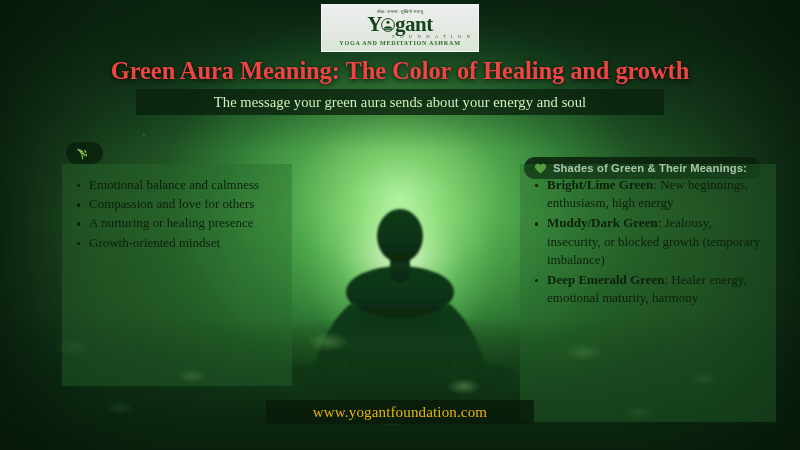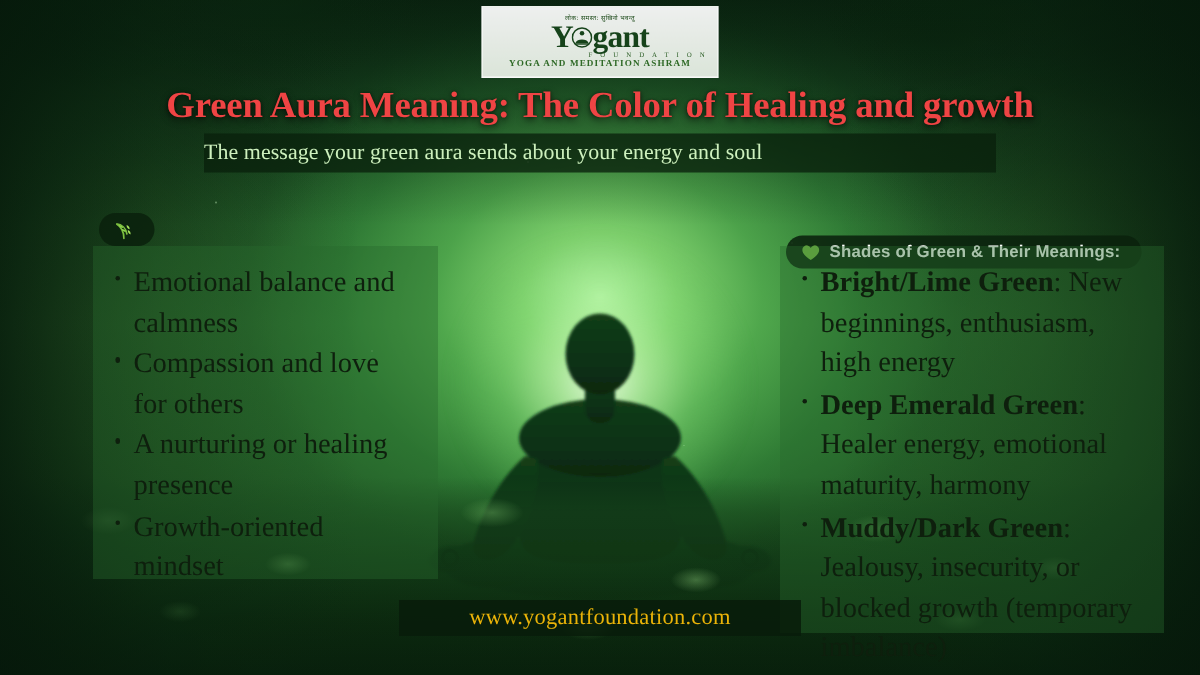--- a/index.html
+++ b/index.html
@@ -220,21 +220,21 @@
   .subtitle-bar {
     position: absolute;
     left: 50%;
     transform: translateX(-50%);
     top: 89px;
     width: 528px;
     height: 26px;
     background: rgba(9,32,12,0.78);
     display: flex;
     align-items: center;
-    justify-content: flex-start;
+    justify-content: center;
   }
   .subtitle-text {
     font-family: "Liberation Serif", serif;
     font-size: 14.6px;
     color: #cdf0bd;
     letter-spacing: .05px;
     white-space: nowrap;
   }
 
   
@@ -281,21 +281,21 @@
 
   .bullet-list {
     list-style: none;
     margin: 0;
     padding: 0;
   }
   .bullet-item {
     position: relative;
     padding-left: 15px;
     font-family: "Liberation Serif", serif;
-    font-size: 19px;
+    font-size: 13px;
     line-height: 1.40;
     color: #0e1f0d;
     margin-bottom: 1px;
   }
   .bullet-item::before {
     content: "";
     position: absolute;
     left: 3px;
     top: 8px;
     width: 3.4px;
@@ -458,25 +458,25 @@
     </span>
     <span class="pill-label">Shades of Green &amp; Their Meanings:</span>
   </div>
 
   <div class="panel" id="panel-right">
     <ul class="bullet-list">
       <li class="bullet-item">
         <span class="bullet-strong">Bright/Lime Green</span><span>: New beginnings, enthusiasm, high energy</span>
       </li>
       <li class="bullet-item">
+        <span class="bullet-strong">Muddy/Dark Green</span><span>: Jealousy, insecurity, or blocked growth (temporary imbalance)</span>
+      </li>
+      <li class="bullet-item">
         <span class="bullet-strong">Deep Emerald Green</span><span>: Healer energy, emotional maturity, harmony</span>
       </li>
-      <li class="bullet-item">
-        <span class="bullet-strong">Muddy/Dark Green</span><span>: Jealousy, insecurity, or blocked growth (temporary imbalance)</span>
-      </li>
     </ul>
   </div>
 
   <div class="footer-bar">
     <span class="footer-text">www.yogantfoundation.com</span>
   </div>
 
 </div>
 
 </body></html>

